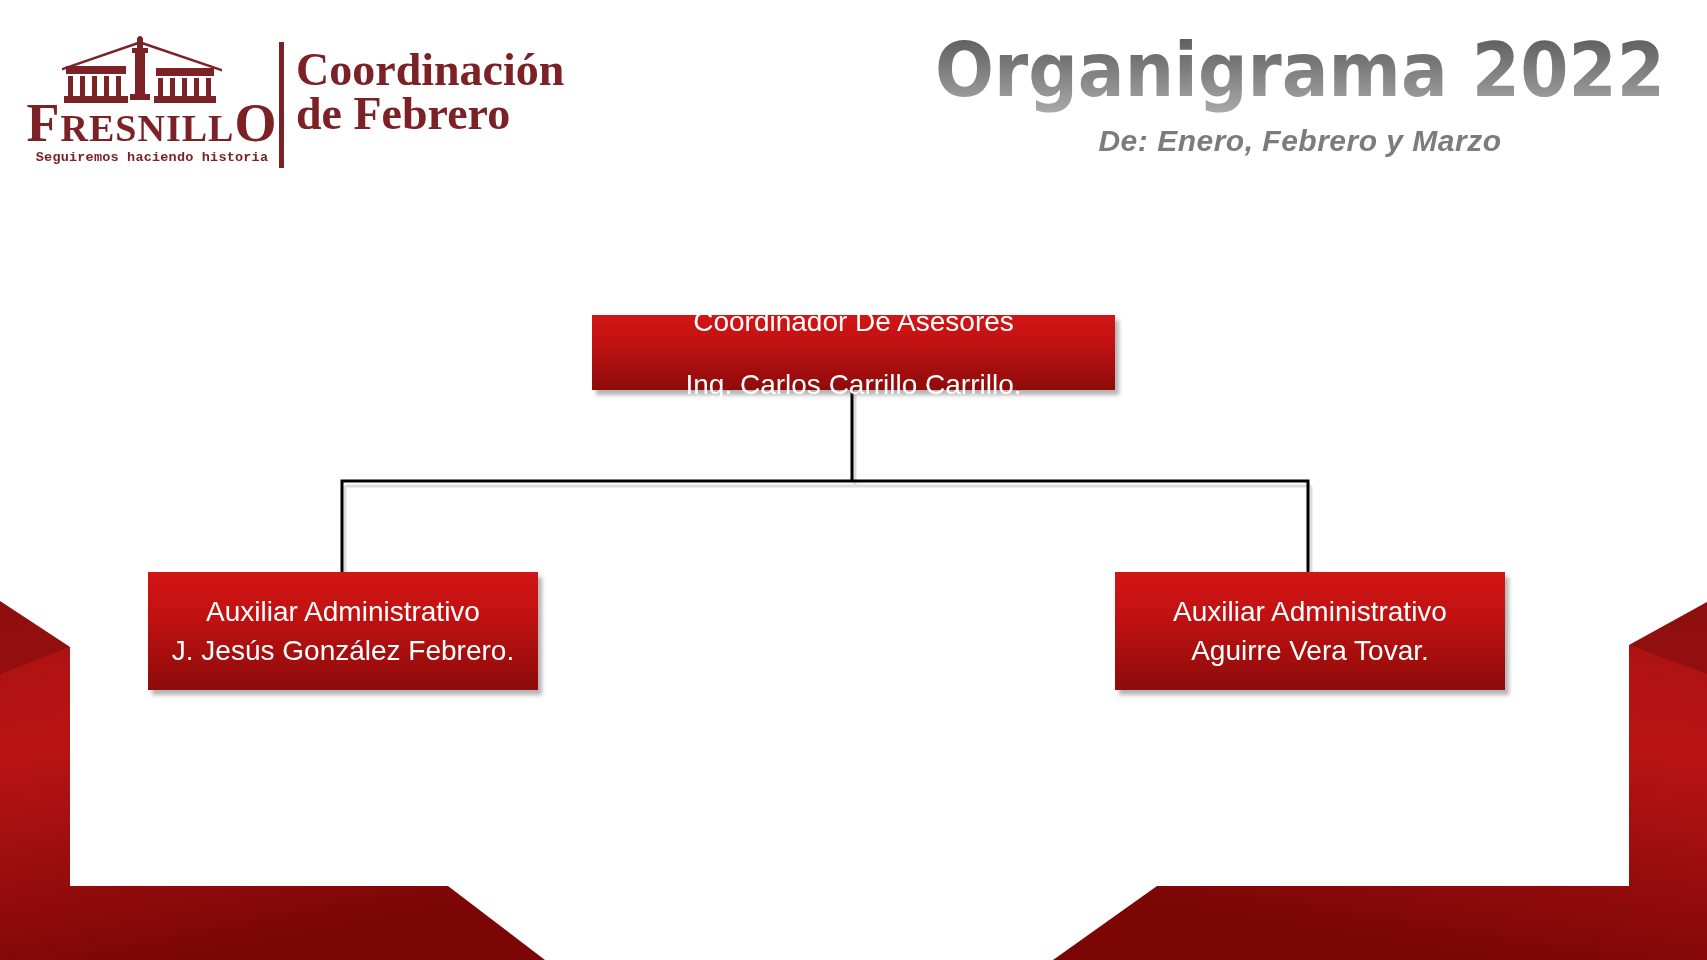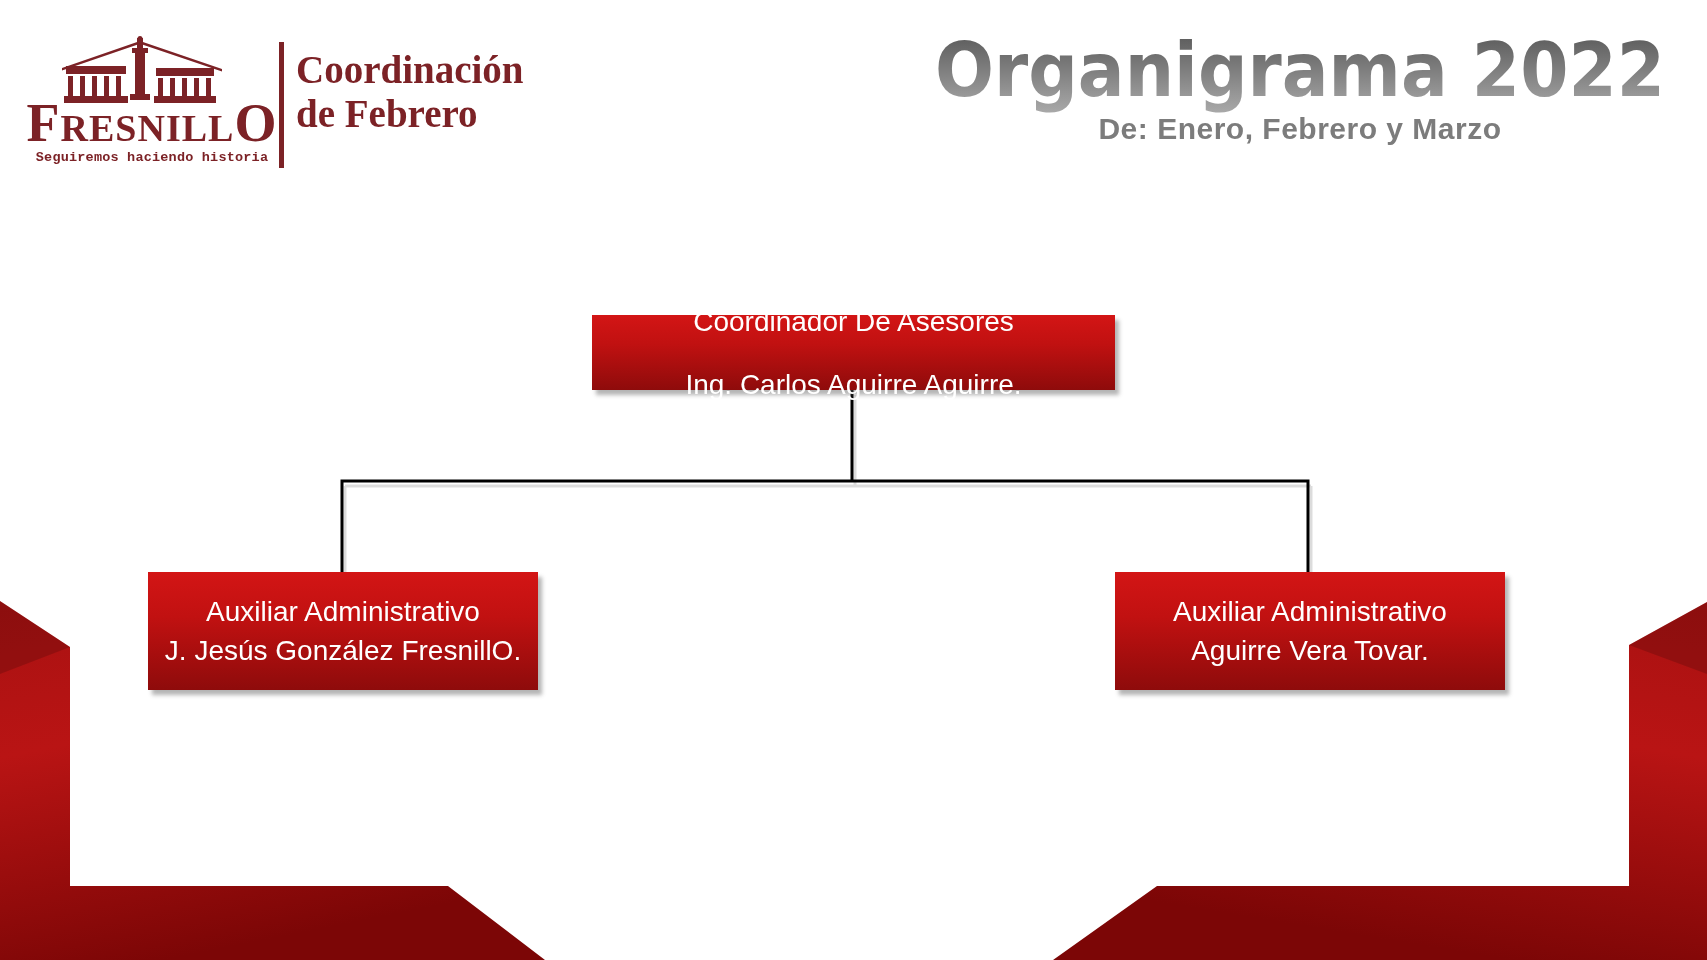--- a/index.html
+++ b/index.html
@@ -23,28 +23,29 @@
     letter-spacing:.2px;
     font-family:Liberation Mono, monospace;
   }
   .logo-divider{
     position:absolute;left:279px;top:42px;width:5px;height:126px;
     background:var(--maroon,#7c2226);
   }
   .unit-text{
     position:absolute;left:296px;top:48px;
     font-family:"Liberation Serif",serif;font-weight:bold;
-    font-size:39px;line-height:44px;color:var(--maroon,#7c2226);
+    font-size:46px;line-height:44px;color:var(--maroon,#7c2226);
   }
   
   .title-svg{position:absolute;left:890px;top:14px;}
   .subtitle{
-    position:absolute;left:1000px;top:112px;width:600px;text-align:center;
+    position:absolute;left:1000px;top:124px;width:600px;text-align:center;
     font-size:30px;font-weight:bold;color:var(--subtitle,#7c7c7c);
     letter-spacing:.5px;
+    font-style:italic;
   }
   
   .node{
     position:absolute;display:flex;flex-direction:column;justify-content:center;
     align-items:center;text-align:center;color:#fff;
     background:linear-gradient(180deg,var(--box-top,#d31515) 0%,#c11111 38%,var(--box-bottom,#8e0b0b) 100%);
     box-shadow:4px 5px 4px rgba(90,90,90,.45);
   }
   .node-root{left:592px;top:315px;width:523px;height:75px;font-size:28px;line-height:35px;gap:28px;}
   .node-child{width:390px;height:118px;font-size:28px;line-height:39px;top:572px;}
@@ -122,26 +123,26 @@
   </svg>
   <div class="subtitle">De: Enero, Febrero y Marzo</div>
 
   <svg class="overlay" width="1707" height="960" viewBox="0 0 1707 960">
     <path d="M852,390 L852,481 M342,481 L1308,481 M342,481 L342,572 M1308,481 L1308,572" stroke="#c9c9c9" stroke-width="3" fill="none" opacity="0.65" transform="translate(3,5)"></path>
     <path d="M852,390 L852,481 M340.5,481 L1309.5,481 M342,481 L342,572 M1308,481 L1308,572" stroke="#000000" stroke-width="3" fill="none"></path>
   </svg>
 
   <div class="node node-root">
     <div>Coordinador De Asesores</div>
-    <div>Ing. Carlos Aguirre Aguirre.</div>
+    <div>Ing. Carlos Carrillo Carrillo.</div>
   </div>
 
   <div class="node node-child node-child-left">
     <div>Auxiliar Administrativo</div>
-    <div>J. Jesús González FresnillO.</div>
+    <div>J. Jesús González Febrero.</div>
   </div>
 
   <div class="node node-child node-child-right">
     <div>Auxiliar Administrativo</div>
     <div>Aguirre Vera Tovar.</div>
   </div>
 
 </div>
 
 </body></html>

